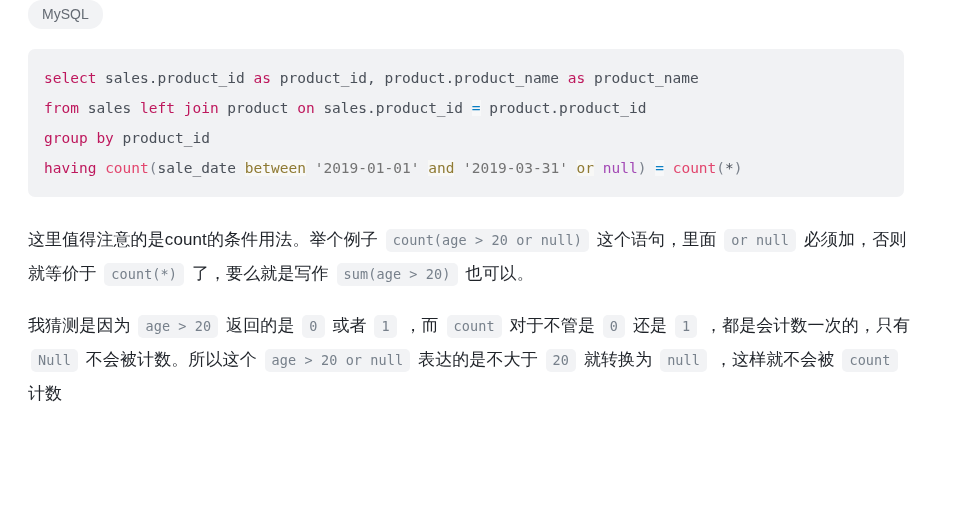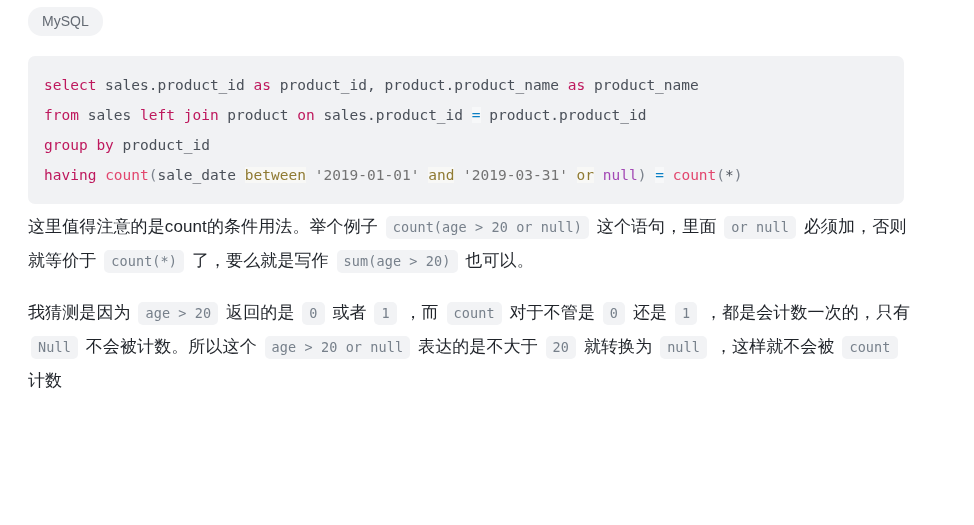--- a/index.html
+++ b/index.html
@@ -19,21 +19,21 @@
   .page {
     position: relative;
     width: 974px;
     height: 525px;
     box-sizing: border-box;
     padding: 0;
   }
 
   
   .tag-row {
-    padding: 7px 0 0 28px;
+    padding: 0 0 0 28px;
     display: flex;
     align-items: center;
     gap: 8px;
   }
   .tag {
     display: inline-block;
     background: #f2f3f5;
     color: #646a73;
     font-size: 14px;
     line-height: 1;
@@ -48,21 +48,21 @@
   .para {
     margin: 0;
     padding: 0 60px 0 28px;
     font-size: 17px;
     line-height: 34px;
     color: #1f2329;
     letter-spacing: 0.1px;
     word-break: break-word;
   }
   .para.p1 { margin-top: 24px; }
-  .para.p3 { margin-top: 6px; }
+  .para.p3 { margin-top: 26px; }
   .para.p4 { margin-top: 18px; }
 
   
   code.ic {
     font-family: "DejaVu Sans Mono", "Liberation Mono", monospace;
     background: #f2f3f5;
     color: #77808b;
     font-size: 13.5px;
     padding: 3px 7px 4px 7px;
     border-radius: 5px;

